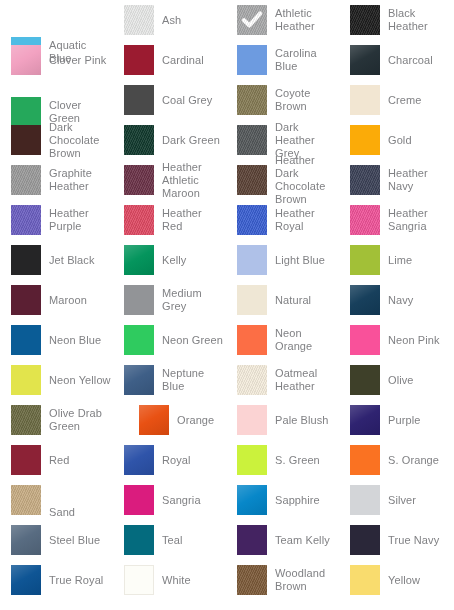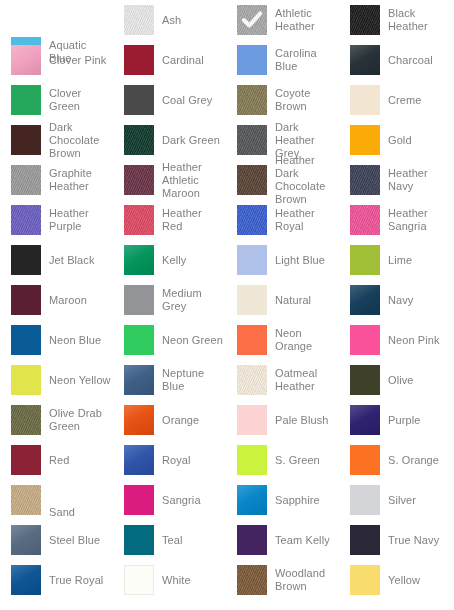--- a/index.html
+++ b/index.html
@@ -124,21 +124,21 @@
       <span class="swatch-label" style="color: rgb(128, 129, 132);">Cardinal</span>
     </div>
     <div class="swatch-option" style="left: 226px; top: 40px;">
       <div class="swatch-chip" style="background-color: rgb(109, 155, 224);"></div>
       <span class="swatch-label" style="color: rgb(128, 129, 132);">Carolina Blue</span>
     </div>
     <div class="swatch-option" style="left: 339px; top: 40px;">
       <div class="swatch-chip sheen" style="background-color: rgb(35, 47, 53);"></div>
       <span class="swatch-label" style="color: rgb(128, 129, 132);">Charcoal</span>
     </div>
-    <div class="swatch-option" style="left: 0px; top: 80px;">
+    <div class="swatch-option" style="left: 0px; top: 92px;">
       <div class="swatch-chip" style="background-color: rgb(37, 168, 91);"></div>
       <span class="swatch-label" style="color: rgb(128, 129, 132);">Clover Green</span>
     </div>
     <div class="swatch-option" style="left: 113px; top: 80px;">
       <div class="swatch-chip" style="background-color: rgb(74, 74, 74);"></div>
       <span class="swatch-label" style="color: rgb(128, 129, 132);">Coal Grey</span>
     </div>
     <div class="swatch-option" style="left: 226px; top: 80px;">
       <div class="swatch-chip heathered" style="background-color: rgb(132, 122, 84);"></div>
       <span class="swatch-label" style="color: rgb(128, 129, 132);">Coyote Brown</span>
@@ -256,21 +256,21 @@
       <span class="swatch-label" style="color: rgb(128, 129, 132);">Oatmeal Heather</span>
     </div>
     <div class="swatch-option" style="left: 339px; top: 360px;">
       <div class="swatch-chip" style="background-color: rgb(62, 64, 41);"></div>
       <span class="swatch-label" style="color: rgb(128, 129, 132);">Olive</span>
     </div>
     <div class="swatch-option" style="left: 0px; top: 400px;">
       <div class="swatch-chip heathered" style="background-color: rgb(107, 106, 67);"></div>
       <span class="swatch-label" style="color: rgb(128, 129, 132);">Olive Drab Green</span>
     </div>
-    <div class="swatch-option" style="left: 113px; top: 400px;">
+    <div class="swatch-option" style="left: 128px; top: 400px;">
       <div class="swatch-chip sheen" style="background-color: rgb(232, 78, 15);"></div>
       <span class="swatch-label" style="color: rgb(128, 129, 132);">Orange</span>
     </div>
     <div class="swatch-option" style="left: 226px; top: 400px;">
       <div class="swatch-chip" style="background-color: rgb(251, 211, 211);"></div>
       <span class="swatch-label" style="color: rgb(128, 129, 132);">Pale Blush</span>
     </div>
     <div class="swatch-option" style="left: 339px; top: 400px;">
       <div class="swatch-chip sheen" style="background-color: rgb(43, 31, 110);"></div>
       <span class="swatch-label" style="color: rgb(128, 129, 132);">Purple</span>

